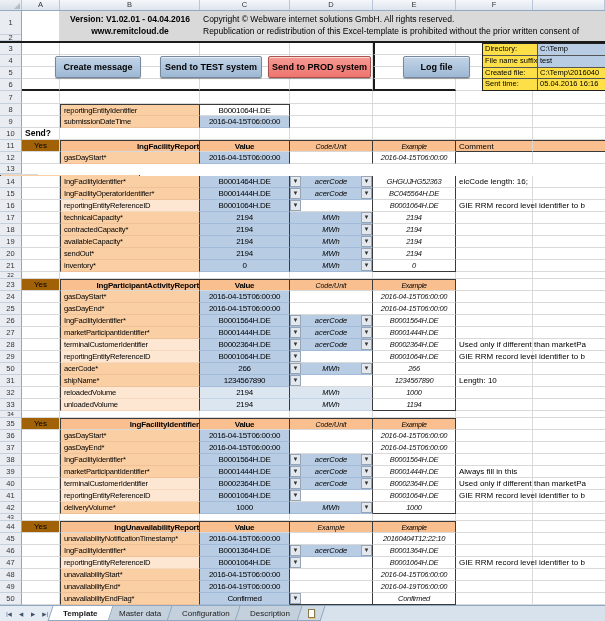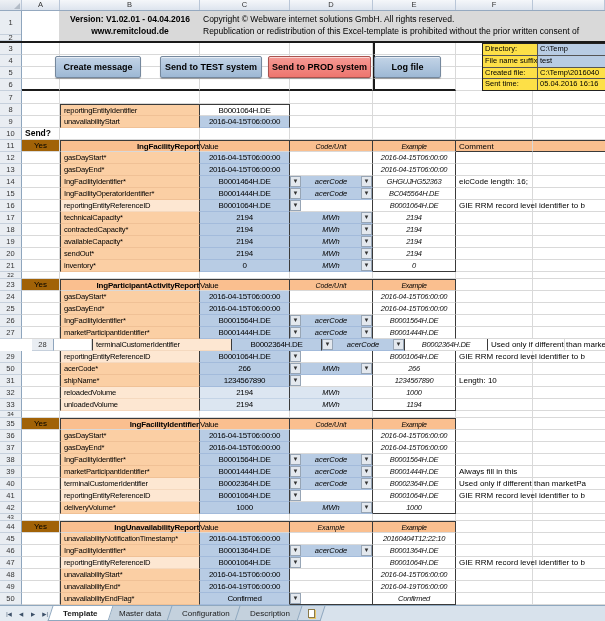--- a/index.html
+++ b/index.html
@@ -48,42 +48,42 @@
   .thick { border-bottom:2px solid #1a1a1a; }
   .vl { border-left:2px solid #1a1a1a; }
 
   .lbl  { background:#fbcfa4; border-bottom-color:#f0c196; }
   .lblo { background:#fde7d2; border-bottom-color:#f5d9bf; }
   .val  { background:#b8cce4; border-bottom-color:#a3bbdb; }
   .vall { background:#dce6f1; border-bottom-color:#c4d4e6; }
   .valw { background:#fff; }
   .hdr  { background:#fabf8f; }
   .ttl  { font-weight:bold; font-size:8px;text-align:right; }
-  .vh   { font-weight:normal; text-align:left; }
+  .vh   { font-weight:bold; text-align:center; }
   .it   { font-style:italic; }
   .ch   { font-size:7px; text-align:center; }
   .ex   { font-size:7.5px; color:#111; }
   .cmt  { position:relative; z-index:3; overflow:visible; background:transparent; }
   .yes  { background:#a16207; text-align:center; font-size:8px; }
   .sendq{ font-weight:bold; font-size:8.5px; padding-left:3px; overflow:visible; }
 
   .dd { position:absolute; top:0; bottom:0; width:11px; background:#e3e8ee;
         border:1px solid #97a5b5; color:#333; font-size:6px; display:flex;
         align-items:center; justify-content:center; z-index:2; }
   .dd.l{left:0} .dd.r{right:0}
 
   
   .btn { position:absolute; top:56px; height:22px; display:flex; align-items:center;
          justify-content:center; font-weight:bold; font-size:9px; color:#000;
          background:linear-gradient(#c3d4e7,#9db8d4); border:1px solid #75889d;
          border-radius:2px; box-shadow:0 1px 1px rgba(0,0,0,.3), inset 0 1px 0 rgba(255,255,255,.6);
          cursor:pointer; overflow:hidden; white-space:nowrap; }
   .btn.red { background:linear-gradient(#f59a94,#ee756e); border-color:#a8524e; }
   #btn-create{left:55px;width:86px} #btn-test{left:160px;width:102px}
-  #btn-prod{left:268px;width:103px} #btn-log{left:374px;width:67px}
+  #btn-prod{left:268px;width:103px} #btn-log{left:403px;width:67px}
 
   .info { position:absolute; left:482px; top:43px; width:150px; height:48px;
           border:1px solid #222; background:#fde047; display:flex; flex-direction:column;
           font-size:7.5px; z-index:4; }
   .inforow { flex:1; display:flex; border-bottom:1px solid #555; }
   .inforow:last-child { border-bottom:none; }
   .infolabel { flex:none; width:55px; border-right:1px solid #555; padding-left:2px;
                line-height:10px; overflow:hidden; white-space:nowrap; }
   .infoval { flex:1; padding-left:2px; line-height:10px; overflow:hidden; white-space:nowrap; }
   .hl { background:#b8cce4; }
@@ -196,21 +196,21 @@
         <div class="cell cB lbl bl br bt">reportingEntityIdentifier</div>
         <div class="cell cC br valw bt">B0001064H.DE</div>
         <div class="cell cD"></div>
         <div class="cell cE"></div>
         <div class="cell cF"></div>
         <div class="cell cG"></div>
       </div>
       <div class="row" style="height: 12px;">
         <div class="gut">9</div>
         <div class="cell cA"></div>
-        <div class="cell cB lbl bl br bb">unavailabilityStart</div>
+        <div class="cell cB lbl bl br bb">submissionDateTime</div>
         <div class="cell cC br val bb">2016-04-15T06:00:00</div>
         <div class="cell cD"></div>
         <div class="cell cE"></div>
         <div class="cell cF"></div>
         <div class="cell cG"></div>
       </div>
       <div class="row" style="height: 12px;">
         <div class="gut">10</div>
         <div class="cell cA sendq">Send?</div>
         <div class="cell cB"></div>
@@ -233,21 +233,21 @@
       <div class="row" style="height: 12px;">
         <div class="gut">12</div>
         <div class="cell cA"></div>
         <div class="cell cB bl br lbl">gasDayStart*</div>
         <div class="cell cC br val">2016-04-15T06:00:00</div>
         <div class="cell cD br "></div>
         <div class="cell cE it ex br">2016-04-15T06:00:00</div>
         <div class="cell cF"></div>
         <div class="cell cG"></div>
       </div>
-      <div class="row" style="height: 12px;">
+      <div class="row" style="height: 12px; flex-direction: column;">
         <div class="gut">13</div>
         <div class="cell cA"></div>
         <div class="cell cB bl br lbl">gasDayEnd*</div>
         <div class="cell cC br val">2016-04-15T06:00:00</div>
         <div class="cell cD br "></div>
         <div class="cell cE it ex br">2016-04-15T06:00:00</div>
         <div class="cell cF"></div>
         <div class="cell cG"></div>
       </div>
       <div class="row" style="height: 12px;">
@@ -385,21 +385,21 @@
       <div class="row" style="height: 12px;">
         <div class="gut">27</div>
         <div class="cell cA"></div>
         <div class="cell cB bl br lbl">marketParticipantIdentifier*</div>
         <div class="cell cC br val">B0001444H.DE</div>
         <div class="cell cD br val"><div class="it" style="display: inline; font-size: 7.5px;">acerCode</div><div class="dd l">▼</div><div class="dd r">▼</div></div>
         <div class="cell cE it ex br">B0001444H.DE</div>
         <div class="cell cF"></div>
         <div class="cell cG"></div>
       </div>
-      <div class="row" style="height: 12px; padding-left: 32px;">
+      <div class="row" style="height: 12px;">
         <div class="gut">28</div>
         <div class="cell cA"></div>
         <div class="cell cB bl br lblo">terminalCustomerIdentifier</div>
         <div class="cell cC br val">B0002364H.DE</div>
         <div class="cell cD br val"><div class="it" style="display: inline; font-size: 7.5px;">acerCode</div><div class="dd l">▼</div><div class="dd r">▼</div></div>
         <div class="cell cE it ex br">B0002364H.DE</div>
         <div class="cell cF cmt">Used only if different than marketPa</div>
         <div class="cell cG"></div>
       </div>
       <div class="row" style="height: 12px;">

